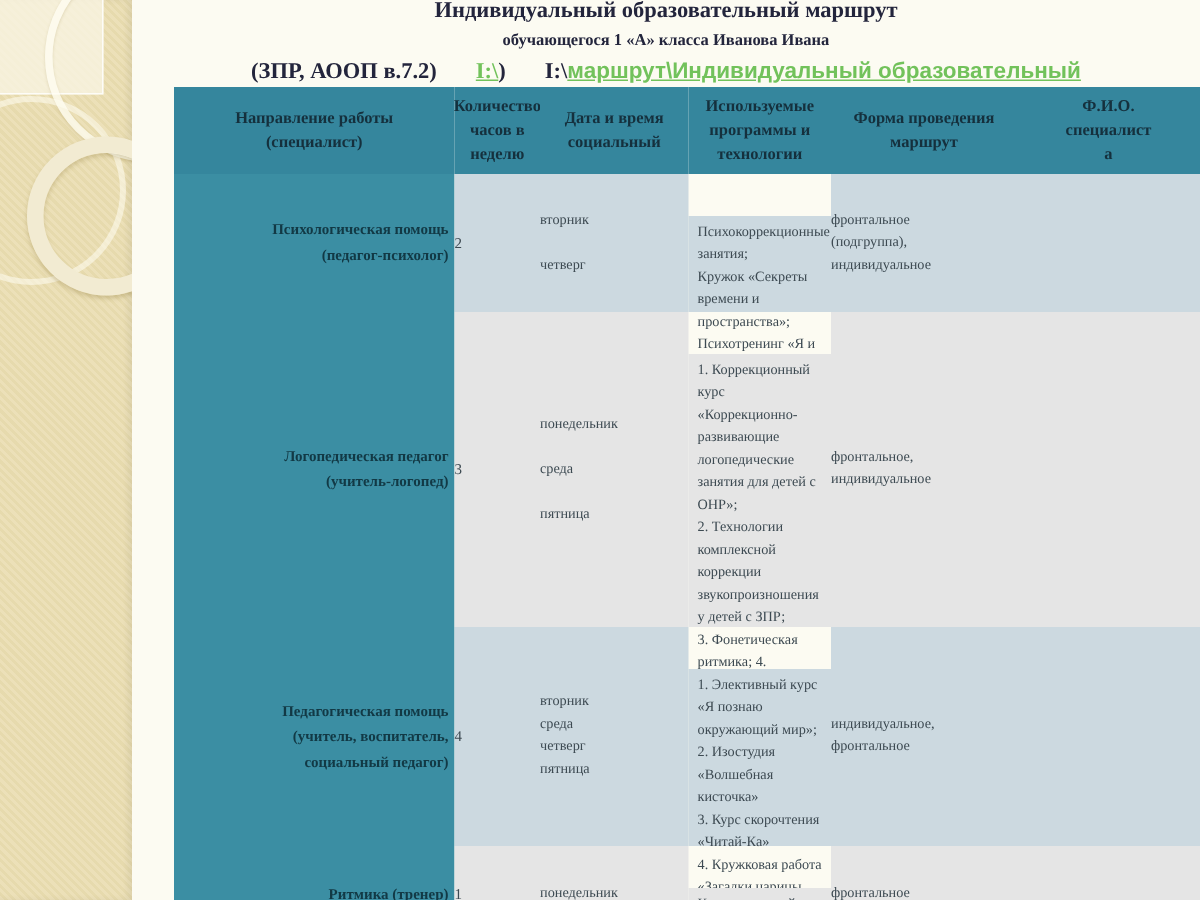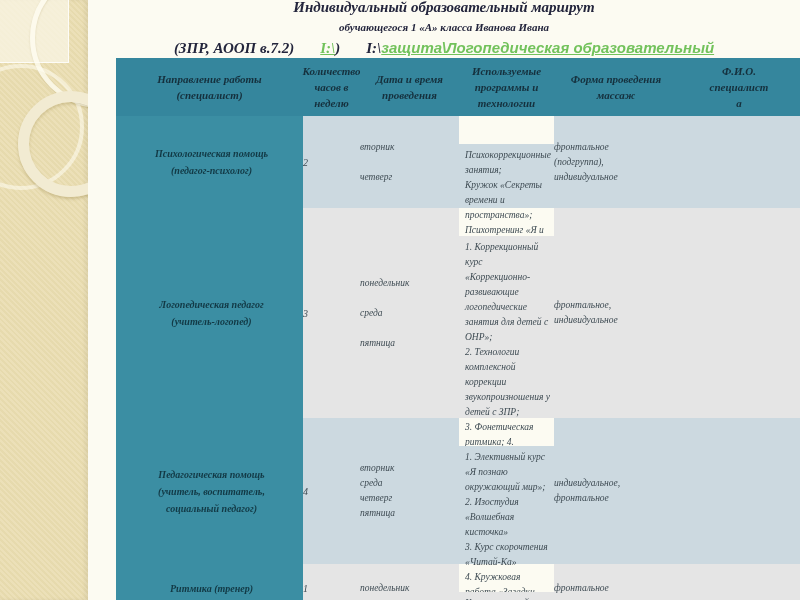--- a/index.html
+++ b/index.html
@@ -1,21 +1,21 @@
 <!DOCTYPE html>
 <html><head>
 <meta charset="utf-8">
 <style>
   html, body { margin: 0; padding: 0; }
   body {
     width: 800px; height: 600px; overflow: hidden;
     background: #fcfbf2;
     font-family: "Liberation Serif", serif;
   }
-  .slide { position: relative; width: 800px; height: 600px; overflow: hidden; font-style: italic; }
+  .slide { position: relative; width: 800px; height: 600px; overflow: hidden; }
 
   
   .strip {
     position: absolute; left: 0; top: 0; width: 88px; height: 600px;
     background: #eaddb0;
     background-image: repeating-linear-gradient(45deg, rgba(255,255,255,0.10) 0 2px, rgba(0,0,0,0.015) 2px 4px);
     overflow: hidden;
     box-shadow: inset -3px 0 4px rgba(0,0,0,0.06);
   }
   .strip-square {
@@ -72,21 +72,21 @@
     white-space: pre-line;
   }
   .th {
     background: #35869d; color: #15303d;
     font-weight: bold; font-size: 11px; line-height: 16px;
     text-align: center; align-items: center;
   }
   .rowlabel {
     background: #3b8ea3; color: #123945;
     font-weight: bold; font-size: 10px; line-height: 17px;
-    text-align: center; padding-left: 8px; padding-right: 4px;
+    text-align: right; padding-left: 8px; padding-right: 4px;
   }
   .band-d { background: #ccd9e0; }
   .band-l { background: #e5e5e5; }
   .dcell {
     color: #3d4a52; font-size: 9.5px; line-height: 15px; text-align: left;
   }
   .pcell {
     justify-content: flex-start; text-align: left;
     padding: 4px 4px 2px 6px;
     margin-top: 28px;
@@ -101,37 +101,37 @@
   <div class="strip">
     <div class="strip-square"></div>
     <div class="ring ring-a"></div>
     <div class="ring ring-b"></div>
     <div class="ring ring-c"></div>
   </div>
 
   <div class="title-block">
     <div class="t-line1">Индивидуальный образовательный маршрут</div>
     <div class="t-line2">обучающегося 1 «А» класса Иванова Ивана</div>
-    <div class="t-line3"><span>(ЗПР, АООП в.7.2)</span><span class="t-sep"></span><span class="lnk">I:\</span><span>)</span><span class="t-sep"></span><span class="dark-path">I:\</span><span class="lnk lnk-sans">защита\Логопедическая образовательный</span></div>
+    <div class="t-line3"><span>(ЗПР, АООП в.7.2)</span><span class="t-sep"></span><span class="lnk">I:\</span><span>)</span><span class="t-sep"></span><span class="dark-path">I:\</span><span class="lnk lnk-sans">маршрут\Индивидуальный образовательный</span></div>
   </div>
 
   <div class="tbl">
 
     <div class="cell th">Направление работы
 (специалист)</div>
     <div class="cell th">Количество
 часов в
 неделю</div>
     <div class="cell th">Дата и время
-проведения</div>
+социальный</div>
     <div class="cell th">Используемые
 программы и
 технологии</div>
     <div class="cell th">Форма проведения
-массаж</div>
+маршрут</div>
     <div class="cell th">Ф.И.О.
 специалист
 а</div>
 
     <div class="cell rowlabel">Психологическая помощь
 (педагог-психолог)</div>
     <div class="cell dcell num band-d">2</div>
     <div class="cell dcell band-d">вторник
 
 четверг</div>

